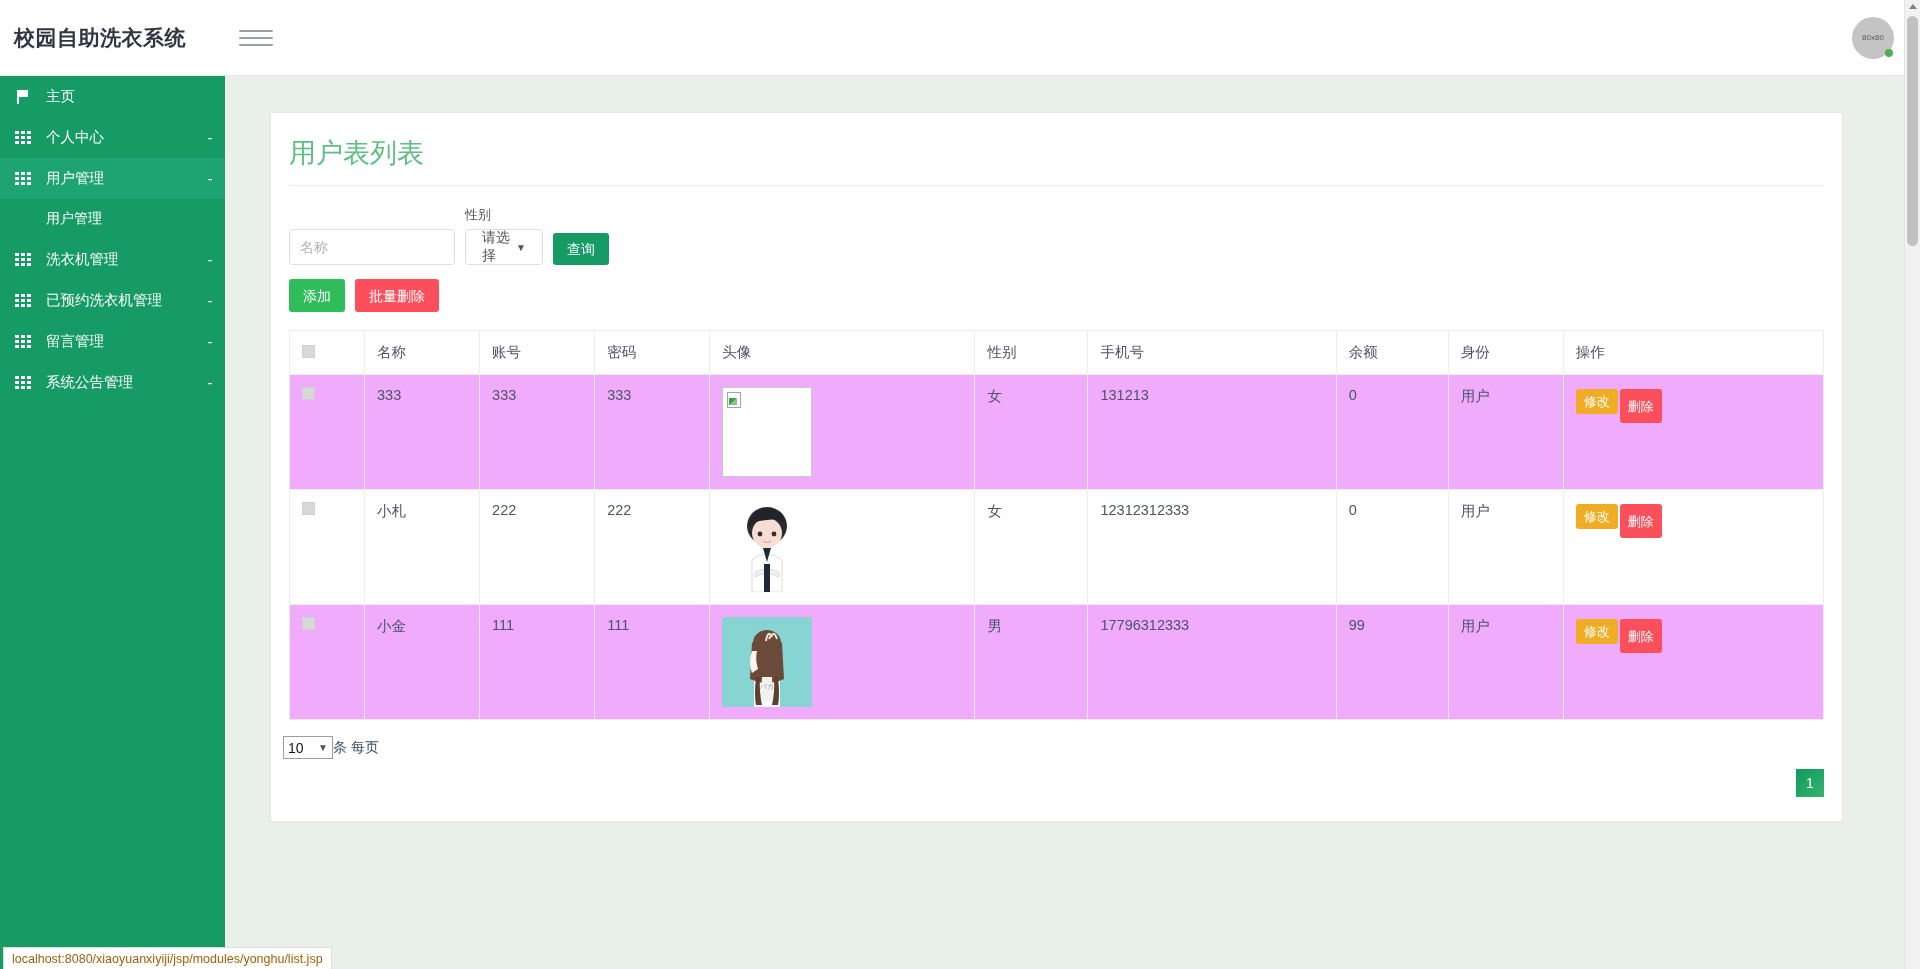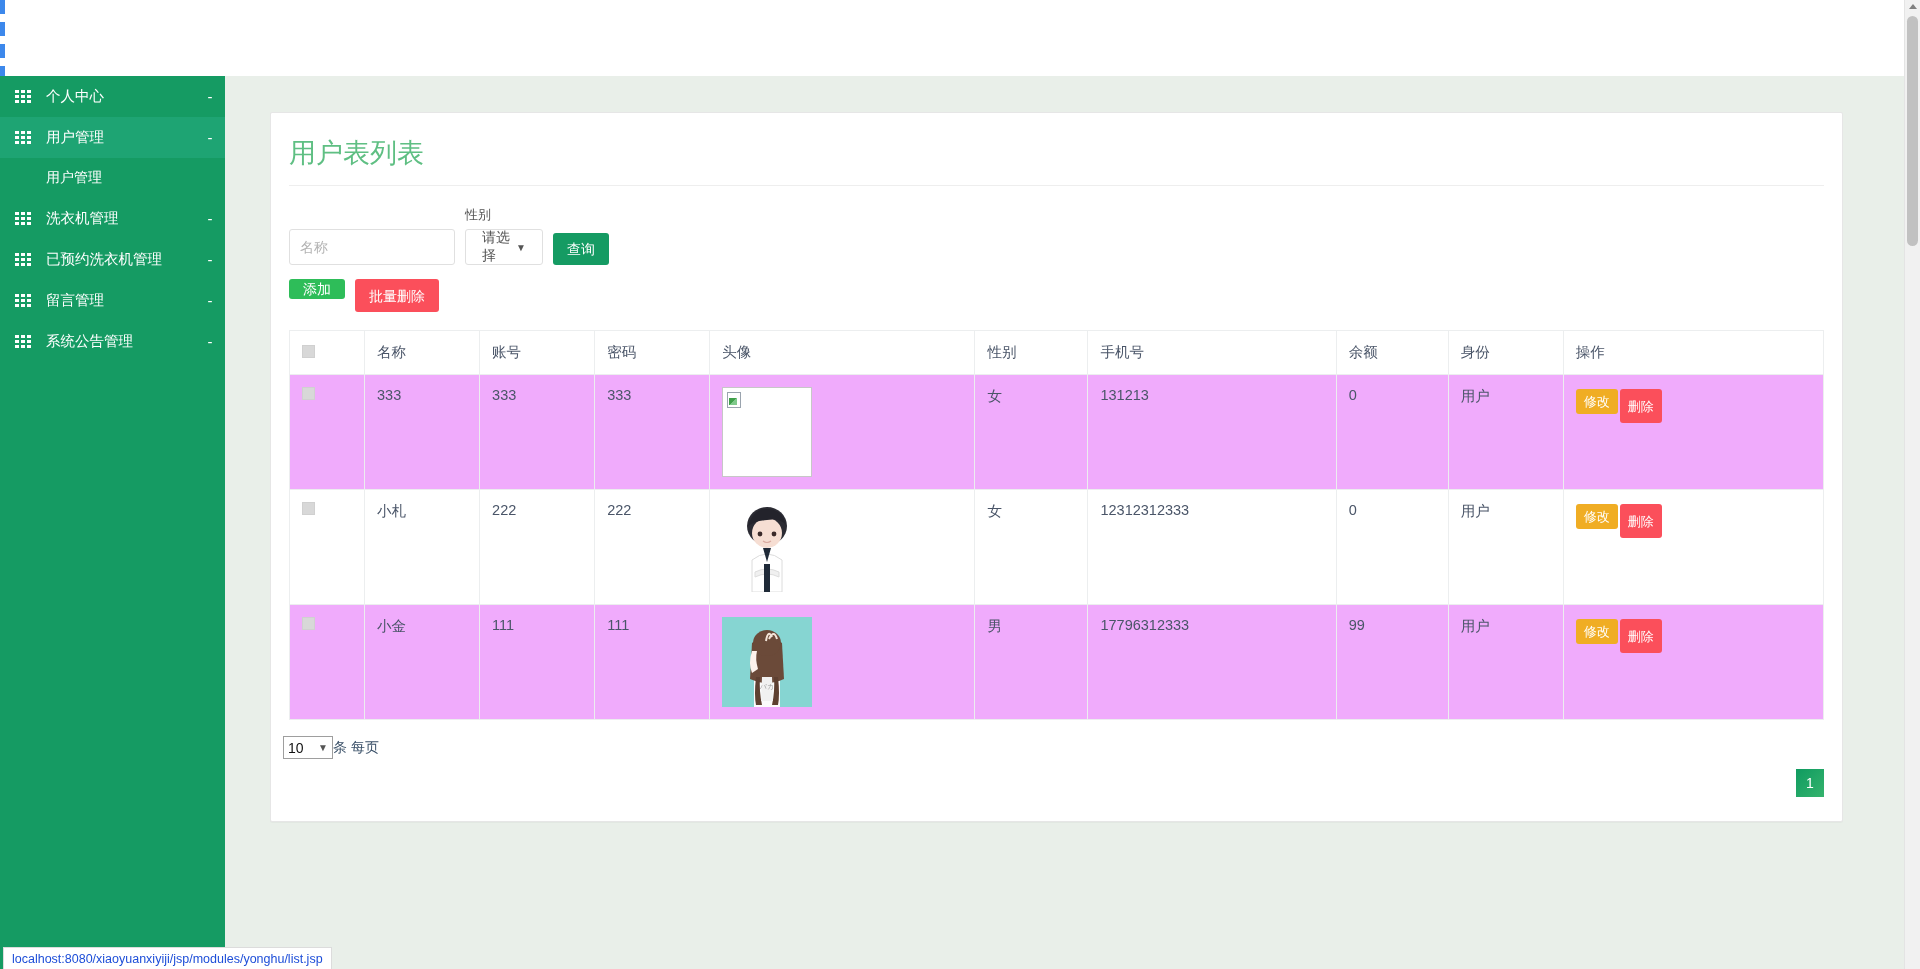--- a/index.html
+++ b/index.html
@@ -110,21 +110,21 @@
     display: flex; align-items: center; justify-content: space-between; padding: 0 16px;
     cursor: pointer;
   }
   .caret-dn { font-size: 10px; color: #555; }
   .btn {
     border: none; border-radius: 3px; color: #fff; cursor: pointer;
     font-size: 14px; line-height: 1; font-family: inherit;
   }
   .btn-query { background: #159b63; height: 32px; padding: 0 14px; }
   .action-row { display: flex; gap: 10px; padding: 14px 0 0 18px; }
-  .btn-add { background: #2ebd59; height: 20px; padding: 0 14px; }
+  .btn-add { background: #2ebd59; height: 33px; padding: 0 14px; }
   .btn-bulk-del { background: #fb4f5b; height: 33px; padding: 0 14px; }
 
   
   .table-wrap { padding: 18px 18px 0 18px; }
   table.data { width: 100%; border-collapse: collapse; table-layout: fixed; }
   table.data th {
     text-align: left; font-weight: normal; font-size: 14.5px; color: #4a5568;
     border: 1px solid #eceeef; padding: 12px 12px; height: 44px; background:#fff;
   }
   table.data td {
@@ -182,33 +182,53 @@
   .right-scrollbar .thumb {
     position: absolute; top: 16px; left: 2px; width: 11px; height: 230px;
     background: #c1c1c1; border-radius: 6px;
   }
 
   
   .status-url {
     position: absolute; left: 3px; bottom: 0; height: 22px;
     background: #ffffff; border: 1px solid #dcdcdc; border-bottom: none;
     display: flex; align-items: center; padding: 0 8px;
-    font-size: 12.5px; color: #1d4ed8;
+    font-size: 12.5px; color: #a16207;
   }
 </style>
 </head>
 <body>
 
 <div class="page-wrap">
 
   <div class="left-scroll-strip"></div>
 
+  <div class="topbar">
+    <div class="brand">校园自助洗衣系统</div>
+    <div class="hamburger">
+      <i></i>
+        <i></i>
+        <i></i>
+    </div>
+    <div class="topbar-spacer"></div>
+    <div class="avatar-wrap">
+      <div class="avatar">80x80</div>
+      <div class="avatar-dot"></div>
+    </div>
+  </div>
 
   <div class="sidebar">
 
+    <div class="menu-item">
+      <div class="menu-icon">
+          <span class="flag-icon"></span>
+        </div>
+      <div class="menu-label">主页</div>
+      <div class="menu-caret"></div>
+    </div>
 
     <div class="menu-item">
       <div class="menu-icon">
         <span class="grid-icon">
             <span></span>
             <span></span>
             <span></span>
             <span></span>
             <span></span>
             <span></span>

